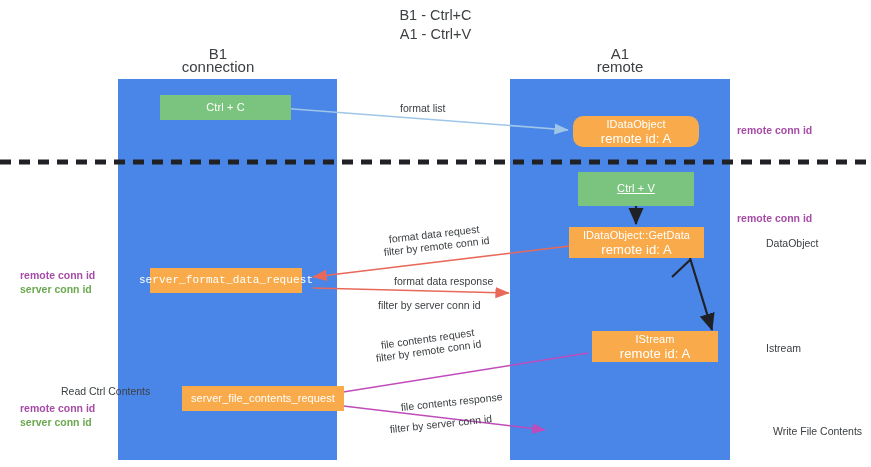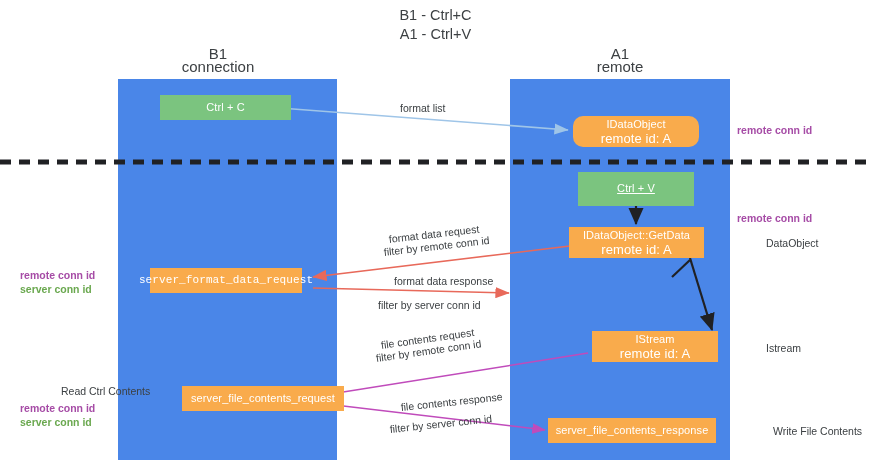--- a/index.html
+++ b/index.html
@@ -172,23 +172,20 @@
 
   <div class="node orange" style="left:592px; top:331px; width:126px; height:31px;">
     <div>IStream</div>
     <div class="l2">remote id: A</div>
   </div>
 
   <div class="node orange" style="left:150px; top:386px; width:162px; height:25px;margin-left:32px;">
     <div>server_file_contents_request</div>
   </div>
 
-  <div class="node orange" style="left:548px; top:418px; width:168px; height:25px;">
-    <div>server_file_contents_response</div>
-  </div>
 
   <div class="lbl" style="left:400px; top:101px;">format list</div>
 
   <div class="lbl rot" style="left:388px; top:232px; transform: rotate(-6.5deg);">format data request</div>
   <div class="lbl rot" style="left:383px; top:245px; transform: rotate(-6.5deg);">
     <span class="dark">filter by </span><span class="purple">remote conn id</span>
   </div>
 
   <div class="lbl" style="left:394px; top:274px;">format data response</div>
   <div class="lbl" style="left:378px; top:298px;">

